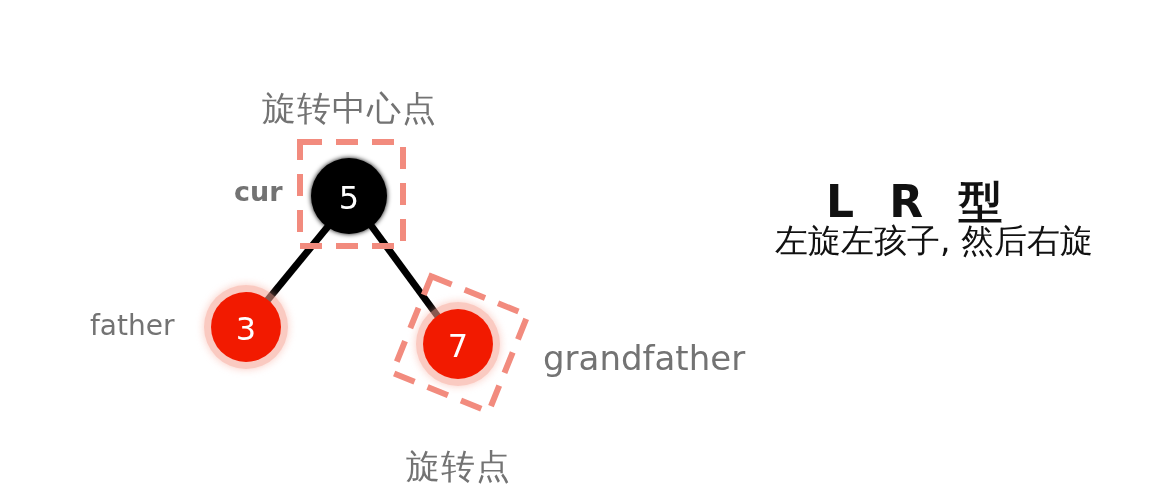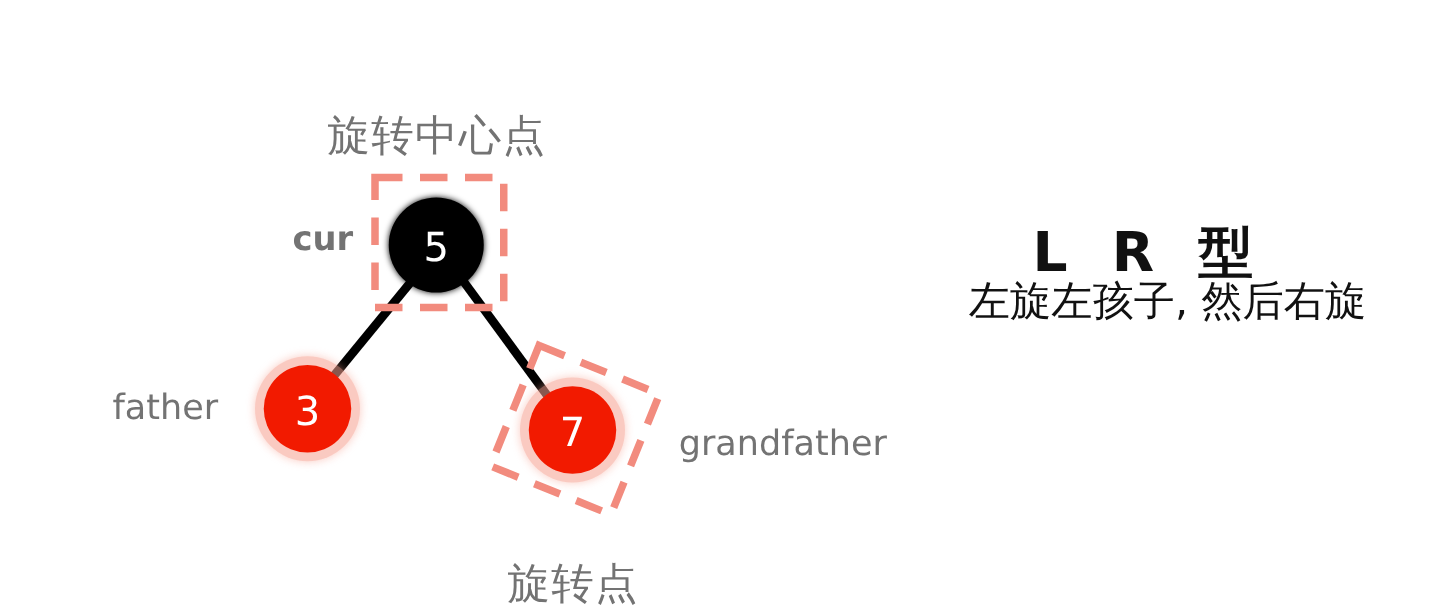--- a/index.html
+++ b/index.html
@@ -3,21 +3,21 @@
 <meta charset="utf-8">
 <style>
   html, body { margin:0; padding:0; background:#ffffff; }
   body { width:1149px; height:486px; position:relative; overflow:hidden;
          font-family:"DejaVu Sans", "Liberation Sans", sans-serif; color:#111; }
   svg.canvas { position:absolute; left:0; top:0; }
   .label { position:absolute; white-space:nowrap; color:#737373; }
   .lbl-center { left:262px; top:86px; font-size:34px; letter-spacing:1px; }
   .lbl-cur { left:234px; top:176px; font-size:27px;font-weight:bold; }
   .lbl-father { left:90px; top:309px; font-size:28px; }
-  .lbl-grand { left:543px; top:338px; font-size:28px; }
+  .lbl-grand { left:543px; top:338px; font-size:34px; }
   .lbl-rot { left:406px; top:444px; font-size:34px; letter-spacing:1px; }
   .title { position:absolute; left:826px; top:140px; font-size:44px; font-weight:bold; letter-spacing:10px;margin-top:33px; }
   .subtitle { position:absolute; left:734px; top:219px; font-size:33px;margin-left:41px; }
   .node-text { font-family:"DejaVu Sans", sans-serif; font-size:32px; fill:#ffffff; text-anchor:middle; dominant-baseline:central; }
 </style>
 </head>
 <body>
 
 <svg class="canvas" width="1149" height="486" viewBox="0 0 1149 486">
   <defs>

